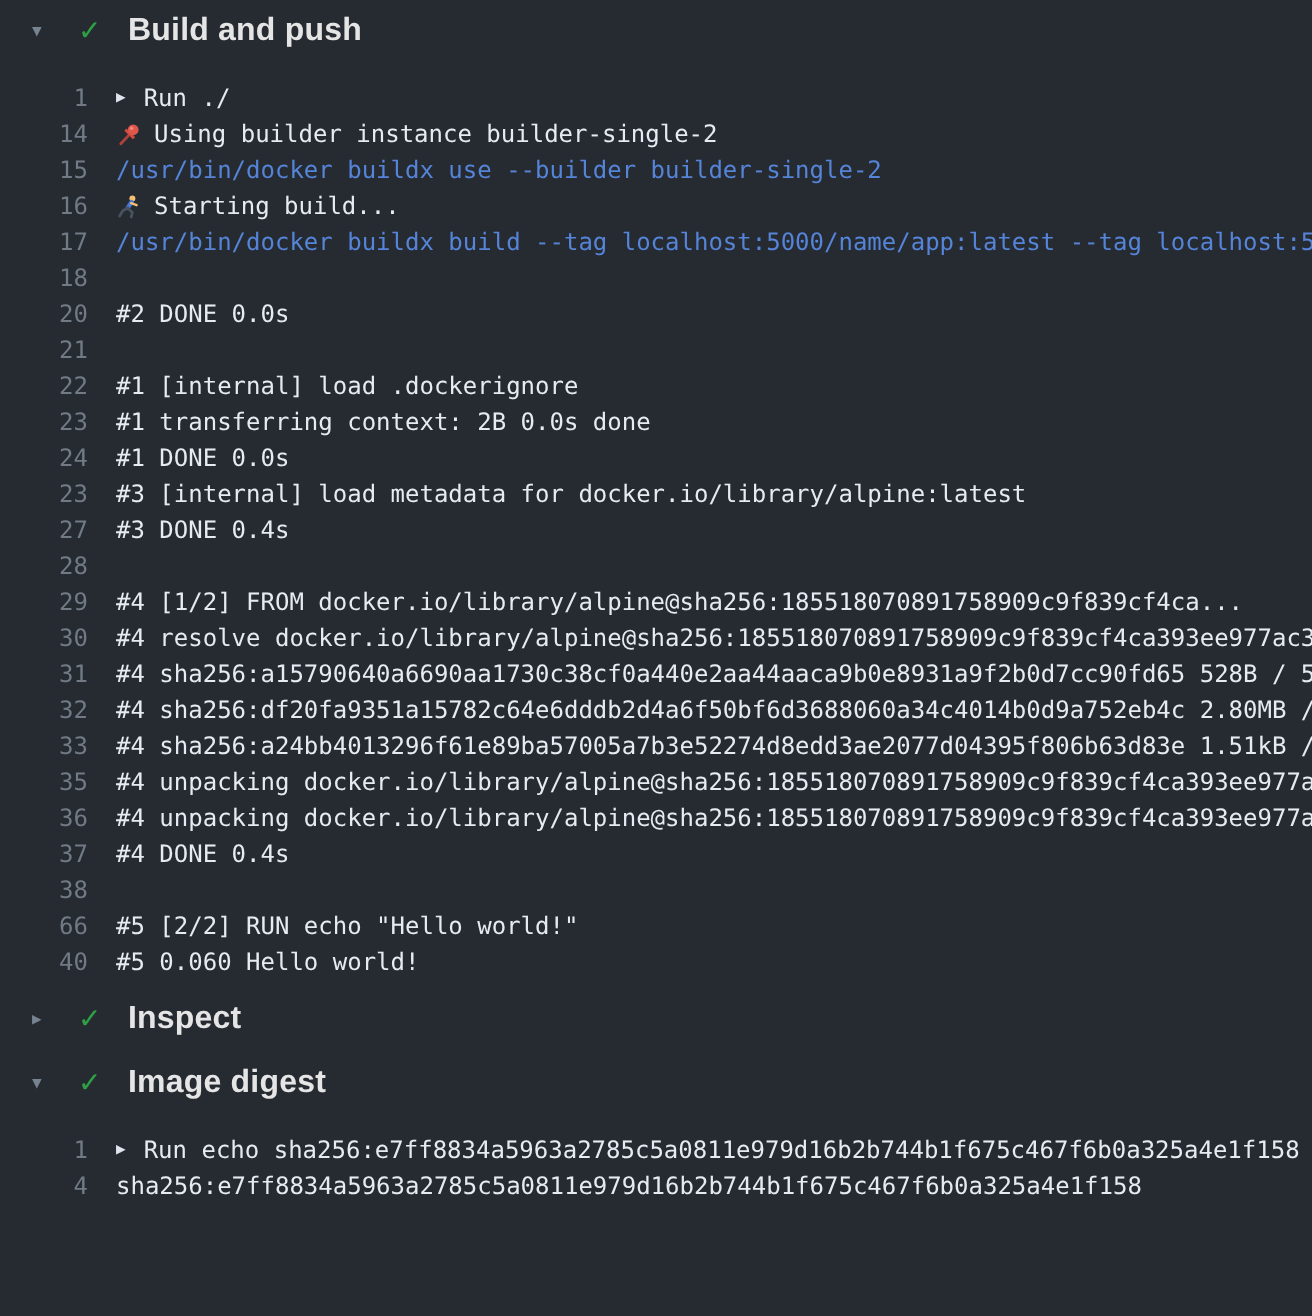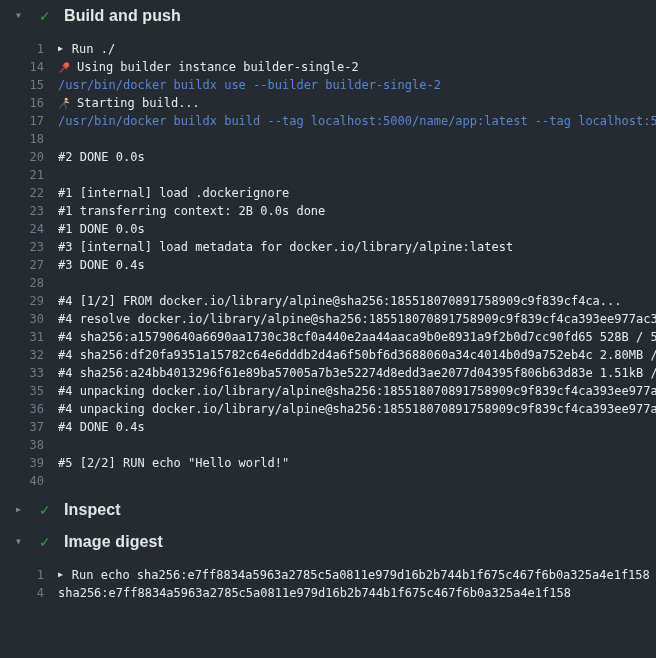--- a/index.html
+++ b/index.html
@@ -90,22 +90,22 @@
         <div class="log-line"><span class="gutter">28</span><span class="content"><span class="line-text"></span></span></div>
         <div class="log-line"><span class="gutter">29</span><span class="content"><span class="line-text">#4 [1/2] FROM docker.io/library/alpine@sha256:185518070891758909c9f839cf4ca...</span></span></div>
         <div class="log-line"><span class="gutter">30</span><span class="content"><span class="line-text">#4 resolve docker.io/library/alpine@sha256:185518070891758909c9f839cf4ca393ee977ac37</span></span></div>
         <div class="log-line"><span class="gutter">31</span><span class="content"><span class="line-text">#4 sha256:a15790640a6690aa1730c38cf0a440e2aa44aaca9b0e8931a9f2b0d7cc90fd65 528B / 5</span></span></div>
         <div class="log-line"><span class="gutter">32</span><span class="content"><span class="line-text">#4 sha256:df20fa9351a15782c64e6dddb2d4a6f50bf6d3688060a34c4014b0d9a752eb4c 2.80MB / </span></span></div>
         <div class="log-line"><span class="gutter">33</span><span class="content"><span class="line-text">#4 sha256:a24bb4013296f61e89ba57005a7b3e52274d8edd3ae2077d04395f806b63d83e 1.51kB / </span></span></div>
         <div class="log-line"><span class="gutter">35</span><span class="content"><span class="line-text">#4 unpacking docker.io/library/alpine@sha256:185518070891758909c9f839cf4ca393ee977a</span></span></div>
         <div class="log-line"><span class="gutter">36</span><span class="content"><span class="line-text">#4 unpacking docker.io/library/alpine@sha256:185518070891758909c9f839cf4ca393ee977a</span></span></div>
         <div class="log-line"><span class="gutter">37</span><span class="content"><span class="line-text">#4 DONE 0.4s</span></span></div>
         <div class="log-line"><span class="gutter">38</span><span class="content"><span class="line-text"></span></span></div>
-        <div class="log-line"><span class="gutter">39</span><span class="content"><span class="line-text">#5 [2/2] RUN echo "Hello world!"</span></span></div>
-        <div class="log-line"><span class="gutter">40</span></div>
+        <div class="log-line"><span class="gutter">66</span><span class="content"><span class="line-text">#5 [2/2] RUN echo "Hello world!"</span></span></div>
+        <div class="log-line"><span class="gutter">40</span><span class="content"><span class="line-text">#5 0.060 Hello world!</span></span></div>
       </div>
     </div>
     <div class="section">
       <div class="section-header">
         <span class="disclosure">▶</span>
         <span class="check">✓</span>
         <span class="title">Inspect</span>
       </div>
     </div>
     <div class="section">

